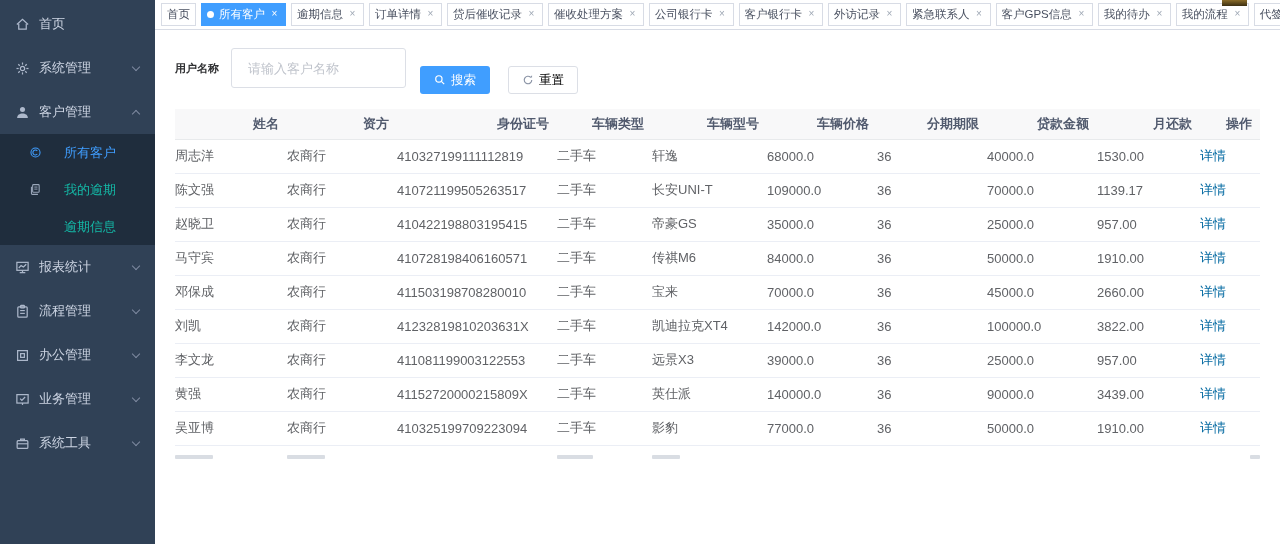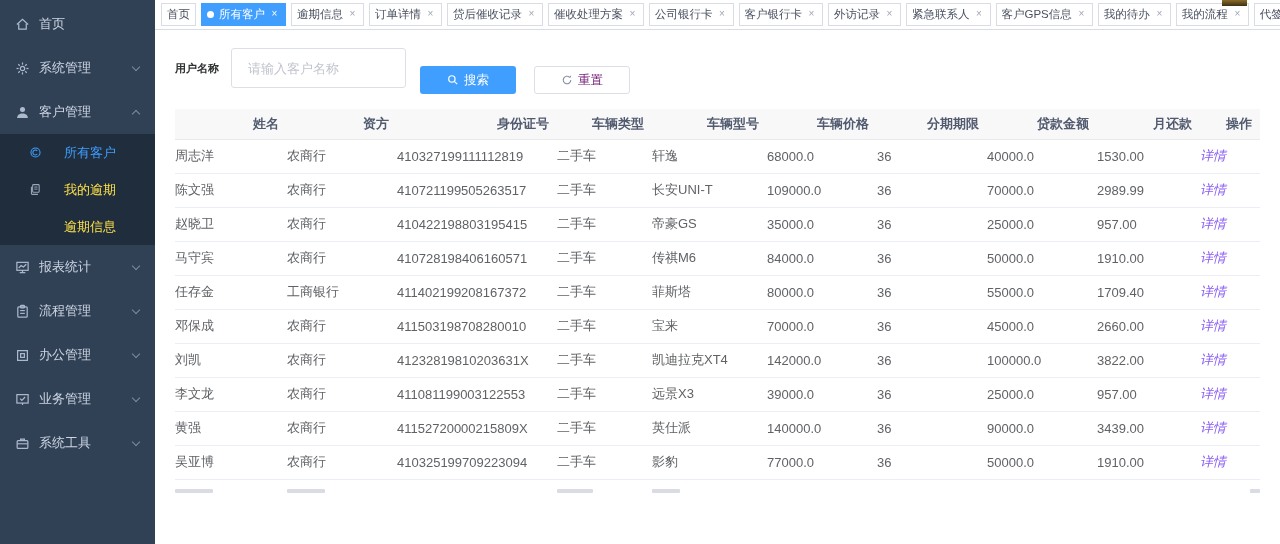--- a/index.html
+++ b/index.html
@@ -13,21 +13,21 @@
     color:#cdd5e3; font-size:13px; cursor:pointer; position:relative; }
   .mi-icon { width:16px; height:16px; margin-right:9px; display:inline-flex;
     align-items:center; justify-content:center; color:#aeb9cc; flex-shrink:0; }
   .mi-icon svg { width:15px; height:15px; }
   .chev { position:absolute; right:16px; width:6px; height:6px;
     border-right:1.3px solid #7e8aa0; border-bottom:1.3px solid #7e8aa0;
     transform:rotate(45deg); top:18px; }
   .chev.up { transform:rotate(-135deg); top:21px; }
   .submenu { background:#1f2d3d; }
   .submenu-item { height:37px; display:flex; align-items:center; padding-left:28px;
-    color:#fde047; font-size:13px; cursor:pointer; }
+    color:#14b8a6; font-size:13px; cursor:pointer; }
   .submenu-item .mi-icon { width:14px; height:14px; margin-right:22px; color:#9aa7ba; }
   .submenu-item .mi-icon svg { width:13px; height:13px; }
   .submenu-item.active { color:#409eff; }
   .submenu-item.active .mi-icon { color:#409eff; }
   .submenu-item.noicon { padding-left:64px; }
 
   
   .main { flex:1; display:flex; flex-direction:column; position:relative; overflow:hidden; }
   .tabbar { height:30px; flex-shrink:0; background:#fff; border-bottom:1px solid #d8dce5;
     box-shadow:0 1px 3px rgba(0,21,41,.08); display:flex; align-items:center;
@@ -46,33 +46,33 @@
 
   .content { padding:12px 20px 0 20px; background:#fff; flex:1; }
 
   
   .search-row { display:flex; align-items:center; margin-bottom:15px; }
   .search-label { font-size:11px; font-weight:700; color:#303133; margin-right:12px; }
   .search-input { width:175px; height:40px; border:1px solid #dcdfe6; border-radius:3px;
     padding:0 16px; font-size:13px; color:#606266; margin-right:14px; outline:none; }
   .search-input::placeholder { color:#c0c4cc; }
   .btn { height:28px; display:inline-flex; align-items:center; border-radius:3px;
-    font-size:12.5px; padding:0 26px; cursor:pointer; border:1px solid transparent;
+    font-size:12.5px; padding:0 13px; cursor:pointer; border:1px solid transparent;
     background:#fff;margin-top:24px; }
   .btn svg { width:12px; height:12px; margin-right:5px; }
   .btn-primary { background:#409eff; color:#fff; margin-right:18px; }
-  .btn-plain { border-color:#dcdfe6; color:#701a75; }
+  .btn-plain { border-color:#dcdfe6; color:#000000; }
 
   
   table { width:1085px; border-collapse:collapse; table-layout:fixed; font-size:13px; }
   thead th { background:#f8f8f9; height:30px; text-align:right; color:#515a6e;
     font-weight:700; padding:0 8px 0 0; border-bottom:1px solid #e8eaec; overflow:hidden; }
   tbody td { height:34px; border-bottom:1px solid #ebeef5; color:#606266;
     padding:0 8px 0 0; overflow:hidden; white-space:nowrap; }
-  .link { color:#8b5cf6; cursor:pointer;font-style:italic; }
+  .link { color:#0369a1; cursor:pointer; }
 
   
   .partial-row { position:relative; height:14px; width:1085px; }
   .partial-row .smudge { position:absolute; top:9px; height:4px; background:#d9dde3;
     border-radius:1px; }
 </style>
 </head>
 <body>
 
 <div class="app">
@@ -326,21 +326,21 @@
             </tr>
             <tr>
               <td>陈文强</td>
               <td>农商行</td>
               <td>410721199505263517</td>
               <td>二手车</td>
               <td>长安UNI-T</td>
               <td>109000.0</td>
               <td>36</td>
               <td>70000.0</td>
-              <td>2989.99</td>
+              <td>1139.17</td>
               <td><span class="link">详情</span></td>
             </tr>
             <tr>
               <td>赵晓卫</td>
               <td>农商行</td>
               <td>410422198803195415</td>
               <td>二手车</td>
               <td>帝豪GS</td>
               <td>35000.0</td>
               <td>36</td>
@@ -351,32 +351,20 @@
             <tr>
               <td>马守宾</td>
               <td>农商行</td>
               <td>410728198406160571</td>
               <td>二手车</td>
               <td>传祺M6</td>
               <td>84000.0</td>
               <td>36</td>
               <td>50000.0</td>
               <td>1910.00</td>
-              <td><span class="link">详情</span></td>
-            </tr>
-            <tr>
-              <td>任存金</td>
-              <td>工商银行</td>
-              <td>411402199208167372</td>
-              <td>二手车</td>
-              <td>菲斯塔</td>
-              <td>80000.0</td>
-              <td>36</td>
-              <td>55000.0</td>
-              <td>1709.40</td>
               <td><span class="link">详情</span></td>
             </tr>
             <tr>
               <td>邓保成</td>
               <td>农商行</td>
               <td>411503198708280010</td>
               <td>二手车</td>
               <td>宝来</td>
               <td>70000.0</td>
               <td>36</td>

